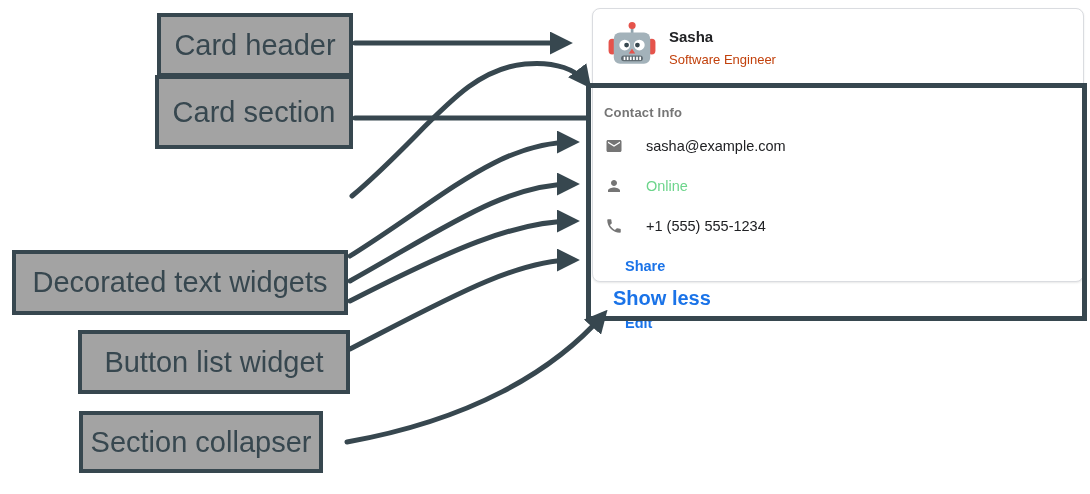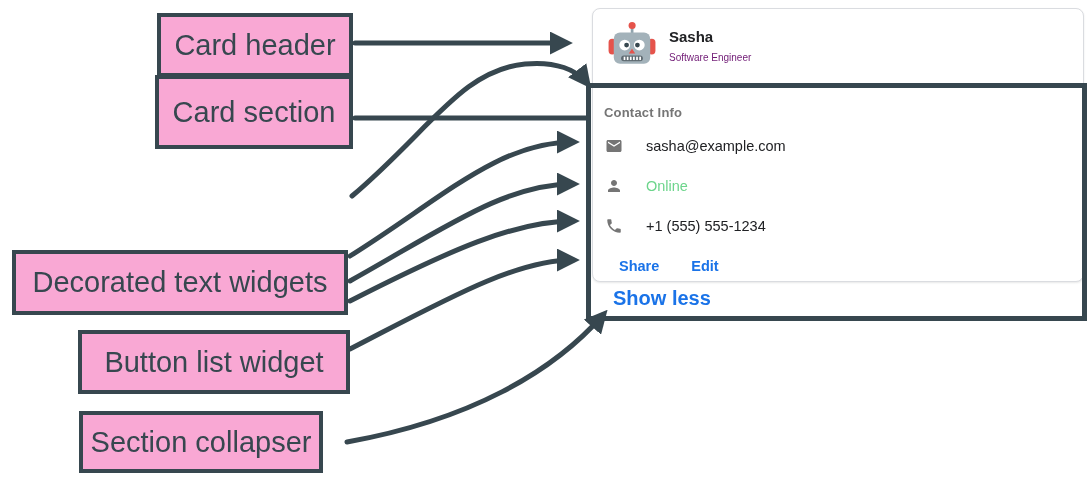--- a/index.html
+++ b/index.html
@@ -2,40 +2,40 @@
 <html><head>
 <meta charset="utf-8">
 <style>
   html,body{margin:0;padding:0;background:#ffffff;}
   #stage{
     position:relative;width:1090px;height:494px;background:#ffffff;overflow:hidden;
     font-family:"Liberation Sans","DejaVu Sans",sans-serif;
   }
   
   .label-box{
-    position:absolute;box-sizing:border-box;background:#f9a8d4;
+    position:absolute;box-sizing:border-box;background:#a3a3a3;
     border:4px solid #37474f;color:#37474f;
     display:flex;align-items:center;justify-content:center;
     font-size:29px;line-height:1;white-space:nowrap;z-index:5;
   }
   
   .card{
     position:absolute;left:592px;top:8px;width:492px;height:274px;
     box-sizing:border-box;background:#ffffff;border:1px solid #dadce0;
     border-radius:8px;box-shadow:0 1px 2px rgba(60,64,67,.12);z-index:1;padding-left:36px;
   }
   .avatar{position:absolute;left:14px;top:10px;width:50px;height:50px;}
   .card-title{position:absolute;left:76px;top:19px;font-size:15px;font-weight:600;color:#202124;}
-  .card-subtitle{position:absolute;left:76px;top:43px;font-size:10px;color:#701a75;}
+  .card-subtitle{position:absolute;left:76px;top:43px;font-size:13px;color:#c2410c;}
   .section-title{position:absolute;left:11px;top:96px;font-size:13px;font-weight:700;color:#757575;letter-spacing:.2px;}
   .widget-row{position:absolute;left:12px;height:20px;display:flex;align-items:center;}
   .widget-row .w-icon{width:18px;height:18px;flex:0 0 18px;}
   .widget-row .w-text{margin-left:23px;font-size:14.5px;color:#202124;}
   .widget-row .w-text.online{color:#6dd58c;}
-  .btn-row{position:absolute;left:26px;top:249px;display:flex;gap:32px;}
+  .btn-row{position:absolute;left:32px;top:249px;display:flex;gap:41px;flex-direction:column;}
   .text-btn{font-size:14.5px;font-weight:600;color:#1a73e8;cursor:pointer;white-space:nowrap;}
   .collapser{position:absolute;left:20px;top:278px;font-size:20px;font-weight:600;color:#1a73e8;cursor:pointer;}
   
   #overlay{position:absolute;left:0;top:0;width:1090px;height:494px;z-index:8;pointer-events:none;}
   #overlay path.arrow{fill:none;stroke:#37474f;stroke-width:5;stroke-linecap:round;}
   #overlay rect.section-hl{fill:none;stroke:#37474f;stroke-width:5;}
 </style>
 </head>
 <body>
 

